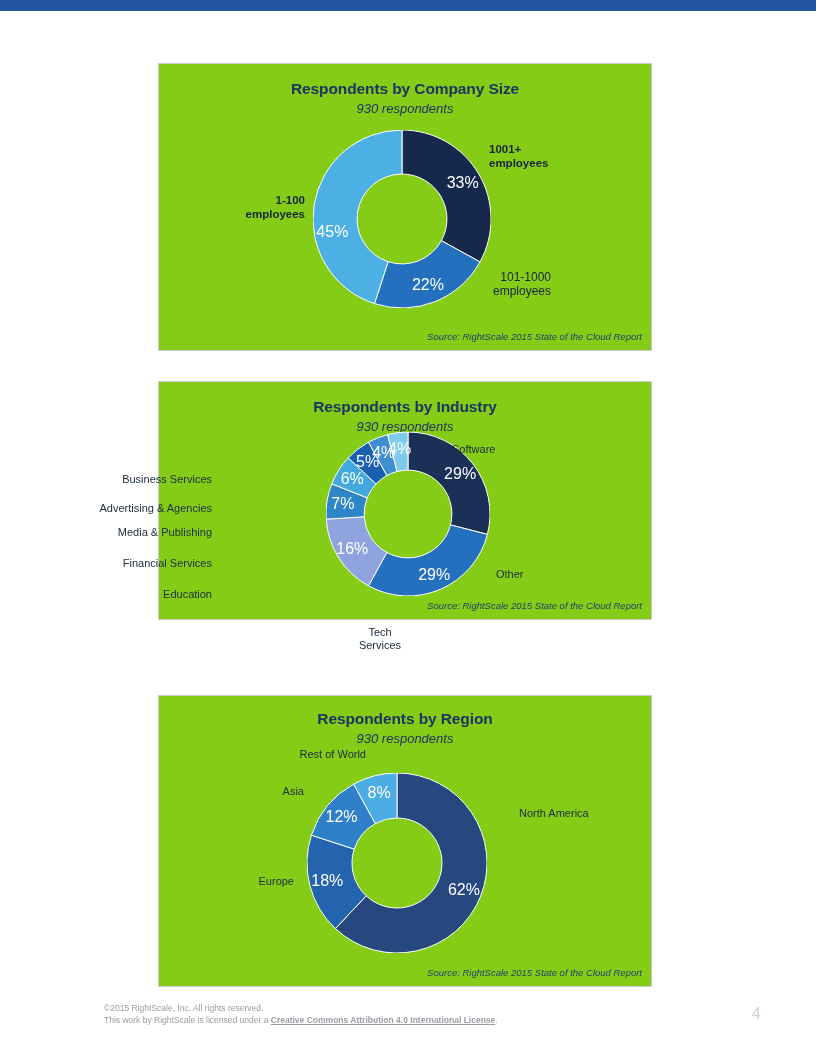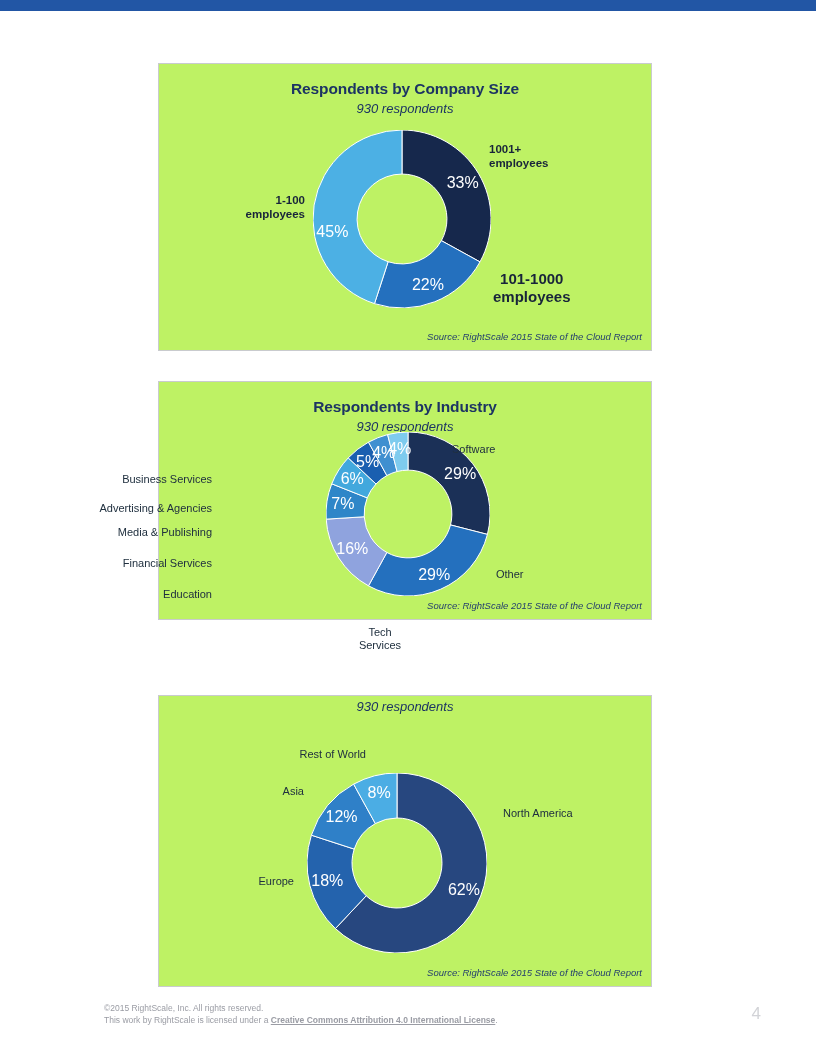--- a/index.html
+++ b/index.html
@@ -20,21 +20,21 @@
     top: 0; left: 0;
     width: 816px;
     height: 11px;
     background: #2256a5;
   }
   .card {
     position: absolute;
     left: 158px;
     width: 494px;
     border: 1px solid #c9cbce;
-    background: #bef264;
+    background: #84cc16;
     box-sizing: border-box;
   }
   #card-company { top: 63px;  height: 288px; }
   #card-industry { top: 381px; height: 239px; }
   #card-region  { top: 695px; height: 292px; }
 
   .chart-title {
     text-align: center;
     color: #1c3463;
     font-weight: bold;
@@ -144,20 +144,21 @@
       <path d="M 42.49619872365937 153.85714776359683 A 82 82 0 0 1 0.16180826888172817 87.14882260140375 L 38.21656742385172 84.75462009175101 A 43.870000000000005 43.870000000000005 0 0 0 60.865466317157754 120.4435740535243 Z" fill="#8fa3de" stroke="#ffffff" stroke-width="1"></path>
       <path d="M 0.16180826888172817 87.14882260140375 A 82 82 0 0 1 5.758328157163376 51.81378667985645 L 41.2107055640824 65.8503758737232 A 43.870000000000005 43.870000000000005 0 0 0 38.21656742385172 84.75462009175101 Z" fill="#2e86c8" stroke="#ffffff" stroke-width="1"></path>
       <path d="M 5.758328157163376 51.81378667985645 A 82 82 0 0 1 22.224572551444233 25.86713731384755 L 50.02014631502266 51.968918462908434 A 43.870000000000005 43.870000000000005 0 0 0 41.2107055640824 65.8503758737232 Z" fill="#42a8dd" stroke="#ffffff" stroke-width="1"></path>
       <path d="M 22.224572551444233 25.86713731384755 A 82 82 0 0 1 42.49619872365928 10.142852236403229 L 60.86546631715771 43.55642594647572 A 43.870000000000005 43.870000000000005 0 0 0 50.02014631502266 51.968918462908434 Z" fill="#1a5fb0" stroke="#ffffff" stroke-width="1"></path>
       <path d="M 42.49619872365928 10.142852236403229 A 82 82 0 0 1 61.607429252481865 2.576180787452259 L 71.08997465007779 39.508256721286955 A 43.870000000000005 43.870000000000005 0 0 0 60.86546631715771 43.55642594647572 Z" fill="#3f8fd0" stroke="#ffffff" stroke-width="1"></path>
       <path d="M 61.607429252481865 2.576180787452259 A 82 82 0 0 1 81.99999999999991 0 L 81.99999999999996 38.129999999999995 A 43.870000000000005 43.870000000000005 0 0 0 71.08997465007779 39.508256721286955 Z" fill="#7ecbee" stroke="#ffffff" stroke-width="1"></path>
     </svg>
   </div>
 
 <div class="card" id="card-region">
+  <div class="chart-title">Respondents by Region</div>
   <div class="chart-subtitle">930 respondents</div>
   <div class="plot"></div>
   <div class="source-note">Source: RightScale 2015 State of the Cloud Report</div>
 </div>
 <div class="donut-wrap" id="donut-region">
     <svg width="180" height="180" viewBox="0 0 180 180" style="display: block;">
       <path d="M 90 0 A 90 90 0 1 1 28.390760466418044 155.60717646792705 L 59.19538023320902 122.80358823396352 A 45 45 0 1 0 90 45 Z" fill="#27477f" stroke="#ffffff" stroke-width="1"></path>
       <path d="M 28.390760466418044 155.60717646792705 A 90 90 0 0 1 4.404913533436186 62.1884705062547 L 47.20245676671809 76.09423525312735 A 45 45 0 0 0 59.19538023320902 122.80358823396352 Z" fill="#2463ad" stroke="#ffffff" stroke-width="1"></path>
       <path d="M 4.404913533436186 62.1884705062547 A 90 90 0 0 1 46.642169330845554 11.132398796052314 L 68.32108466542277 50.56619939802616 A 45 45 0 0 0 47.20245676671809 76.09423525312735 Z" fill="#2f80c8" stroke="#ffffff" stroke-width="1"></path>
       <path d="M 46.642169330845554 11.132398796052314 A 90 90 0 0 1 89.99999999999999 0 L 89.99999999999999 45 A 45 45 0 0 0 68.32108466542277 50.56619939802616 Z" fill="#4badE4" stroke="#ffffff" stroke-width="1"></path>
@@ -182,21 +183,21 @@
 <div class="slice-label" style="left: 383.709px; top: 452.648px;">4%</div>
 <div class="slice-label" style="left: 399.73px; top: 448.535px;">4%</div>
 <div class="slice-label" style="left: 463.944px; top: 889.505px;">62%</div>
 <div class="slice-label" style="left: 327.262px; top: 880.906px;">18%</div>
 <div class="slice-label" style="left: 341.523px; top: 817.105px;">12%</div>
 <div class="slice-label" style="left: 379.094px; top: 793.262px;">8%</div>
 <div class="cat-label " style="left: 489px; top: 143px; text-align: left; font-weight: bold; font-size: 11.5px; color: rgb(24, 36, 58);">
     <div>1001+</div>
     <div>employees</div>
   </div>
-<div class="cat-label " style="left: 493px; top: 270px; text-align: center; font-weight: bold; font-size: 15px; color: rgb(24, 36, 58);">
+<div class="cat-label " style="left: 493px; top: 270px; text-align: right; font-weight: normal; font-size: 12px; color: rgb(24, 36, 58);">
     <div>101-1000</div>
     <div>employees</div>
   </div>
 <div class="cat-label " style="left: 225px; top: 194px; text-align: right; font-weight: bold; font-size: 11.5px; color: rgb(24, 36, 58); width: 80px;">
     <div>1-100</div>
     <div>employees</div>
   </div>
 <div class="cat-label " style="left: auto; top: 473px; text-align: right; right: 604px; font-size: 11px; color: rgb(32, 48, 63);">
     <div>Business Services</div>
   </div>
@@ -215,21 +216,21 @@
 <div class="cat-label " style="left: 452px; top: 443px; text-align: left; font-size: 11px; color: rgb(32, 48, 63);">
     <div>Software</div>
   </div>
 <div class="cat-label " style="left: 496px; top: 568px; text-align: left; font-size: 11px; color: rgb(32, 48, 63);">
     <div>Other</div>
   </div>
 <div class="cat-label " style="left: 357px; top: 626px; text-align: center; font-size: 11px; color: rgb(32, 48, 63); width: 46px;">
     <div>Tech</div>
     <div>Services</div>
   </div>
-<div class="cat-label " style="left: 503px; top: 807px; text-align: left; font-size: 11px; color: rgb(32, 48, 63);">
+<div class="cat-label " style="left: 519px; top: 807px; text-align: left; font-size: 11px; color: rgb(32, 48, 63);">
     <div>North America</div>
   </div>
 <div class="cat-label " style="left: auto; top: 875px; text-align: right; font-size: 11px; color: rgb(32, 48, 63); right: 522px;">
     <div>Europe</div>
   </div>
 <div class="cat-label " style="left: auto; top: 785px; text-align: right; font-size: 11px; color: rgb(32, 48, 63); right: 512px;">
     <div>Asia</div>
   </div>
 <div class="cat-label " style="left: auto; top: 748px; text-align: left; font-size: 11px; color: rgb(32, 48, 63); right: 450px;">
     <div>Rest of World</div>

